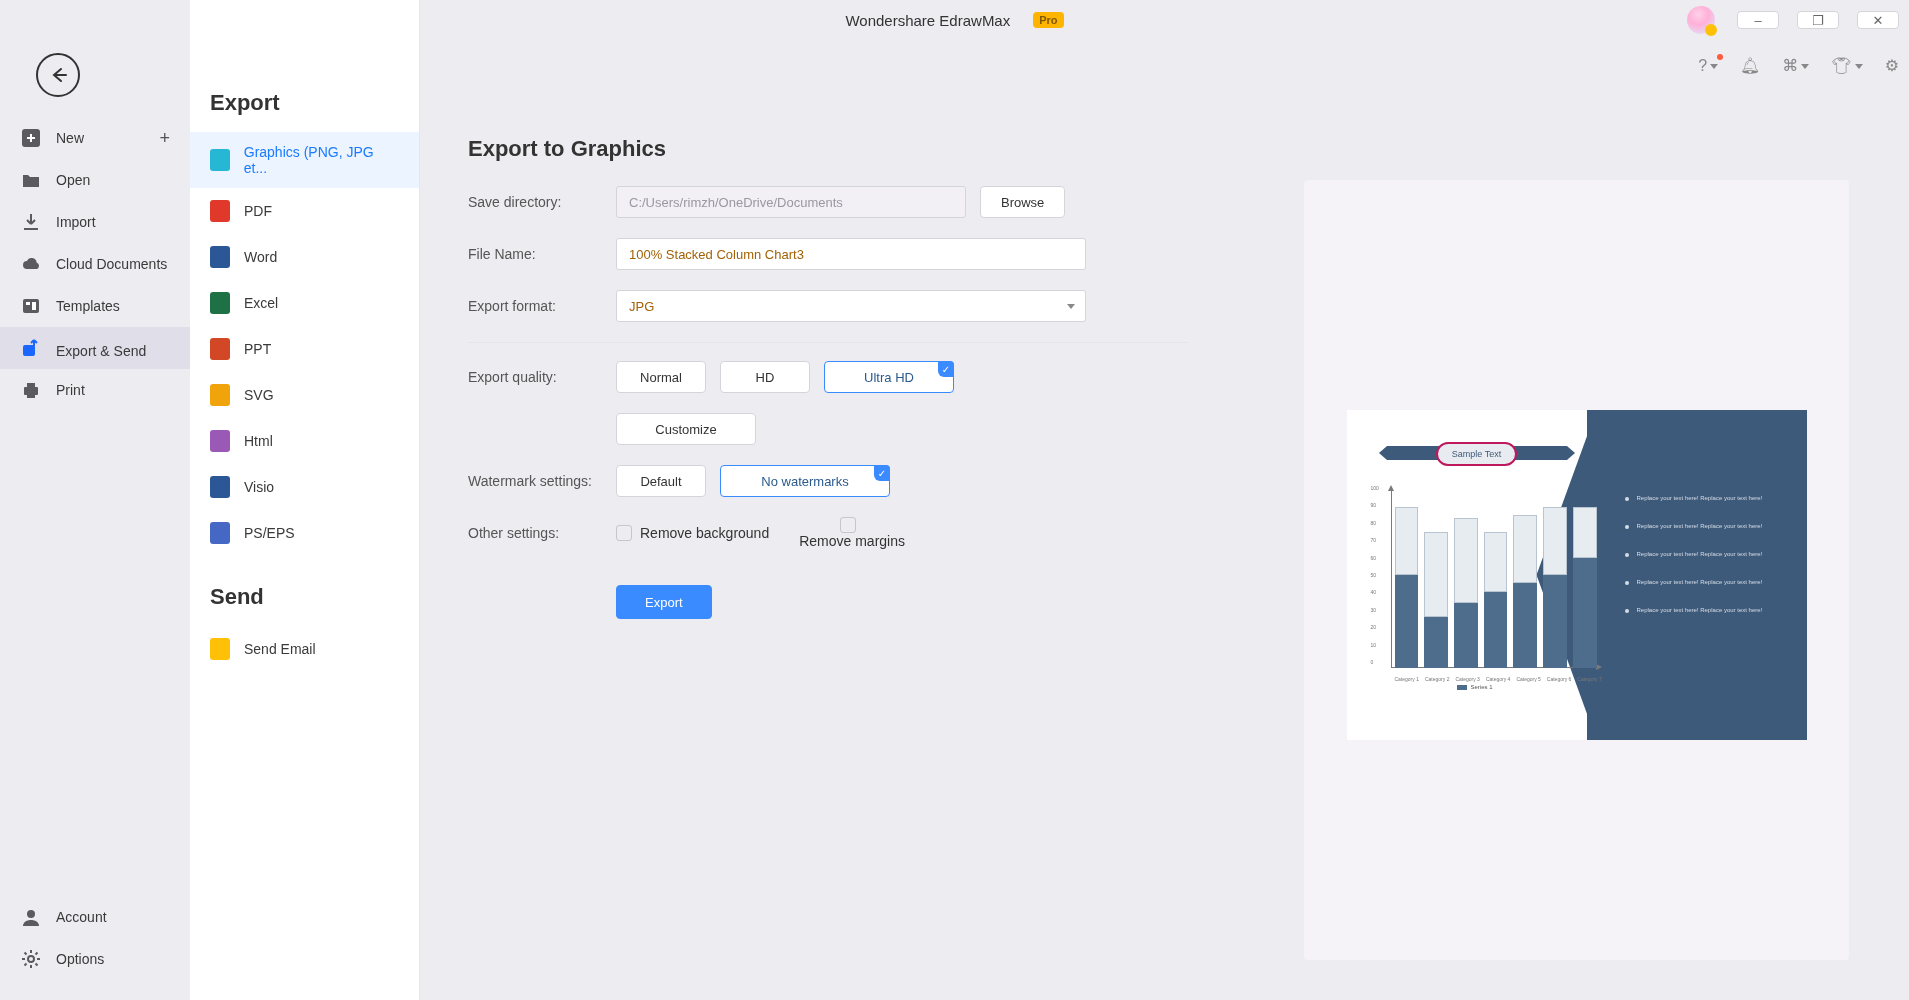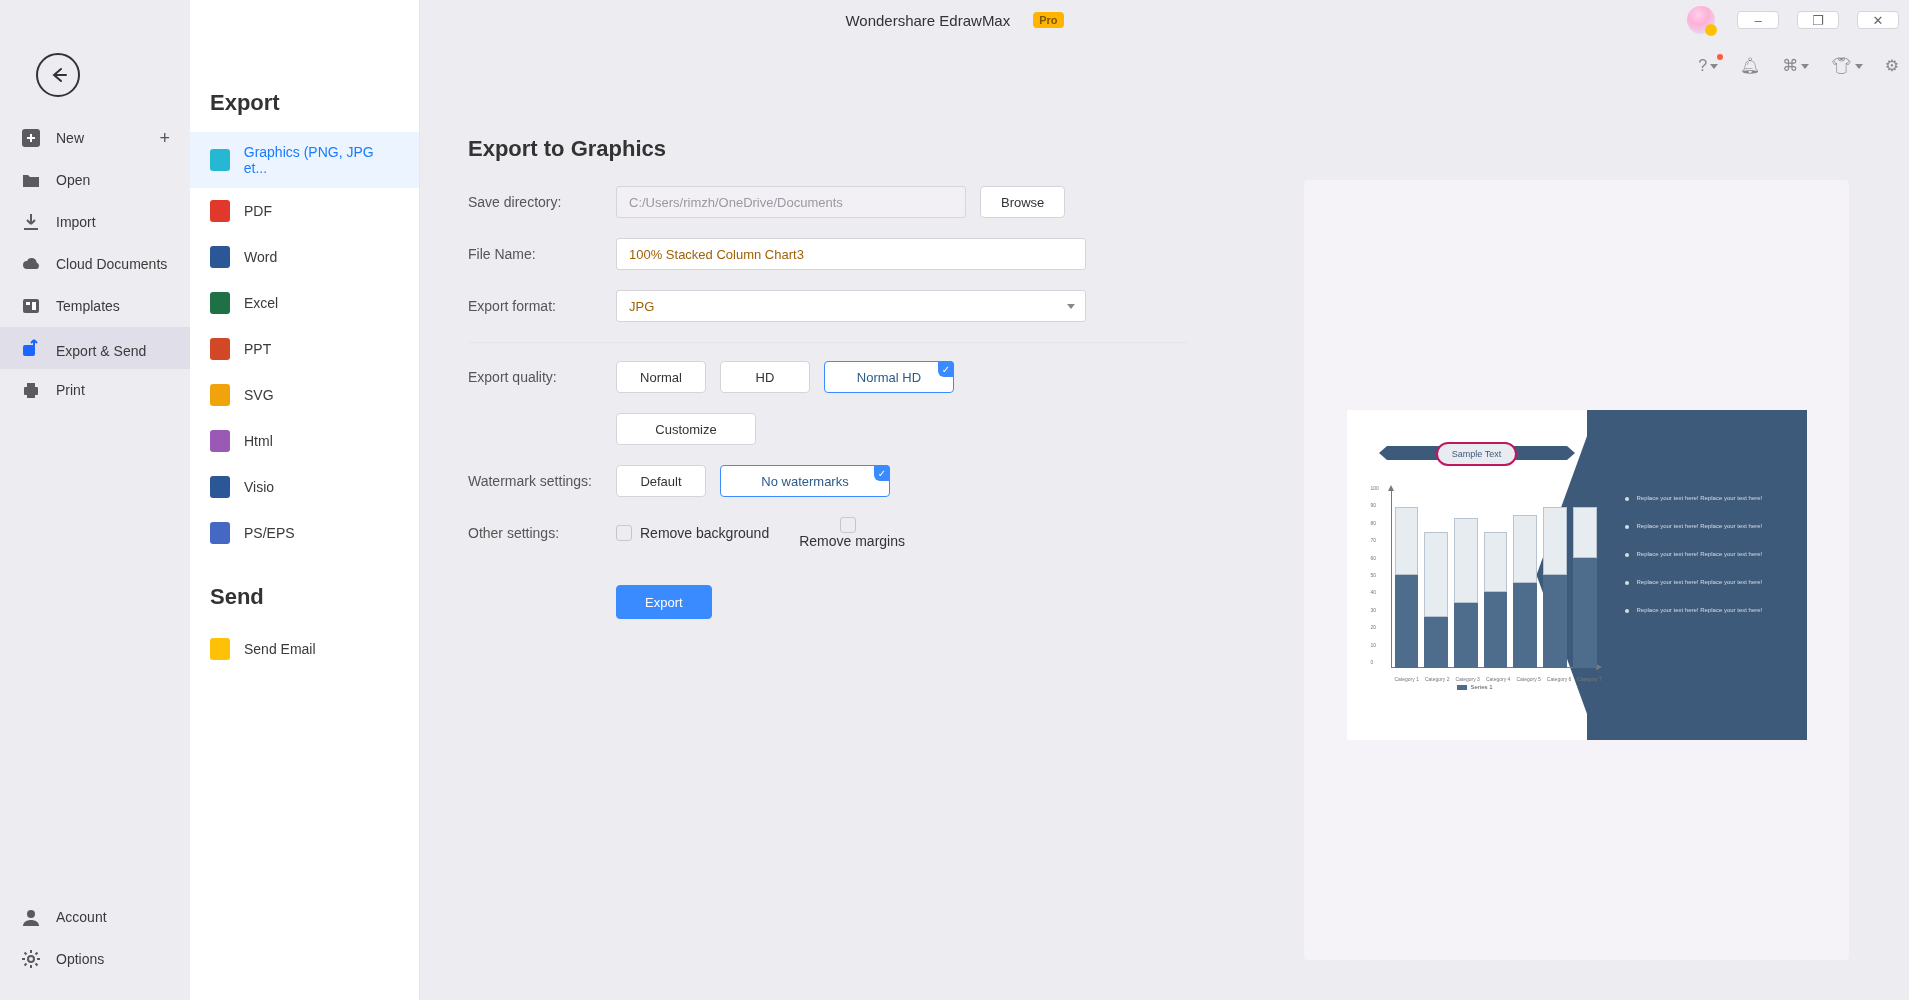--- a/index.html
+++ b/index.html
@@ -278,21 +278,21 @@
     </div>
 
 
     <div class="divider-row"></div>
 
     <div class="row">
       <label>Export quality:</label>
       <div class="ctrl-area">
         <div class="toggle">Normal</div>
         <div class="toggle">HD</div>
-        <div class="toggle selected" style="min-width:130px;">Normal HD</div>
+        <div class="toggle selected" style="min-width:130px;">Ultra HD</div>
       </div>
     </div>
     <div class="row">
       <label></label>
       <div class="ctrl-area">
         <div class="toggle" style="min-width:140px;">Customize</div>
       </div>
     </div>
 
     <div class="row">

